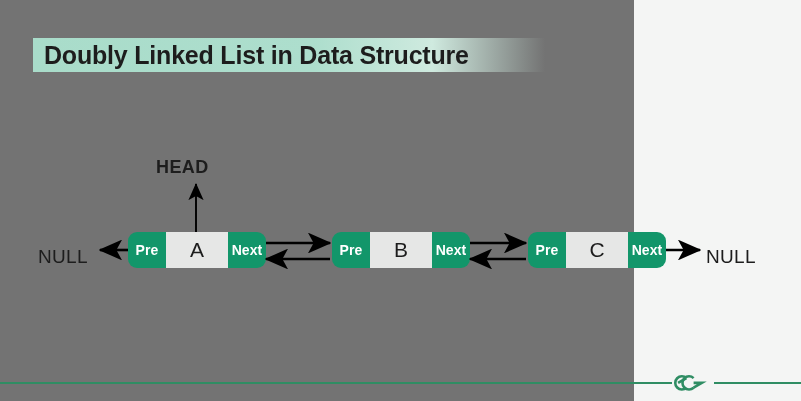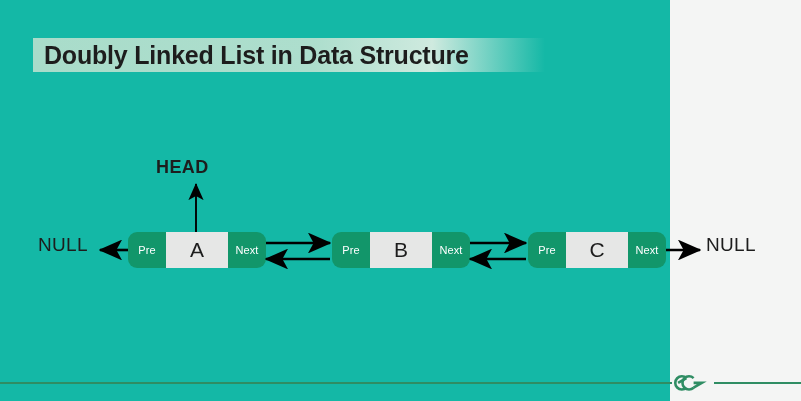--- a/index.html
+++ b/index.html
@@ -11,22 +11,21 @@
     height: 401px;
     background: #f4f5f4;
     font-family: "Liberation Sans", sans-serif;
     overflow: hidden;
     position: relative;
   }
   #page {
     position: relative;
     width: 634px;
     height: 401px;
-    background: #14b8a6;
-    padding-left: 36px;
+    background: #737373;
   }
 
   
   #title-wrap {
     position: absolute;
     left: 33px;
     top: 38px;
     height: 34px;
     width: 512px;
     background: linear-gradient(to right, #a9dcca 0%, #addecd 55%, #cfeadf 78%, rgba(244,245,244,0) 100%);
@@ -55,22 +54,22 @@
     position: absolute;
     top: 232px;
     height: 36px;
     display: flex;
     align-items: stretch;
   }
   .cell-pre, .cell-next {
     width: 38px;
     background: #12966a;
     color: #ffffff;
-    font-size: 11px;
-    font-weight: normal;
+    font-size: 14px;
+    font-weight: bold;
     display: flex;
     align-items: center;
     justify-content: center;
     letter-spacing: 0.1px;
   }
   .cell-pre {
     border-radius: 9px 0 0 9px;
   }
   .cell-next {
     border-radius: 0 9px 9px 0;
@@ -80,21 +79,21 @@
     background: #e6e7e6;
     color: #1d1d1d;
     font-size: 21px;
     display: flex;
     align-items: center;
     justify-content: center;
   }
 
   .null-label {
     position: absolute;
-    top: 234px;
+    top: 246px;
     font-size: 19px;
     color: #1d1d1d;
     letter-spacing: 0.3px;
   }
   #null-left  { left: 38px; }
   #null-right { left: 706px; }
 
   #head-label {
     position: absolute;
     left: 156px;

